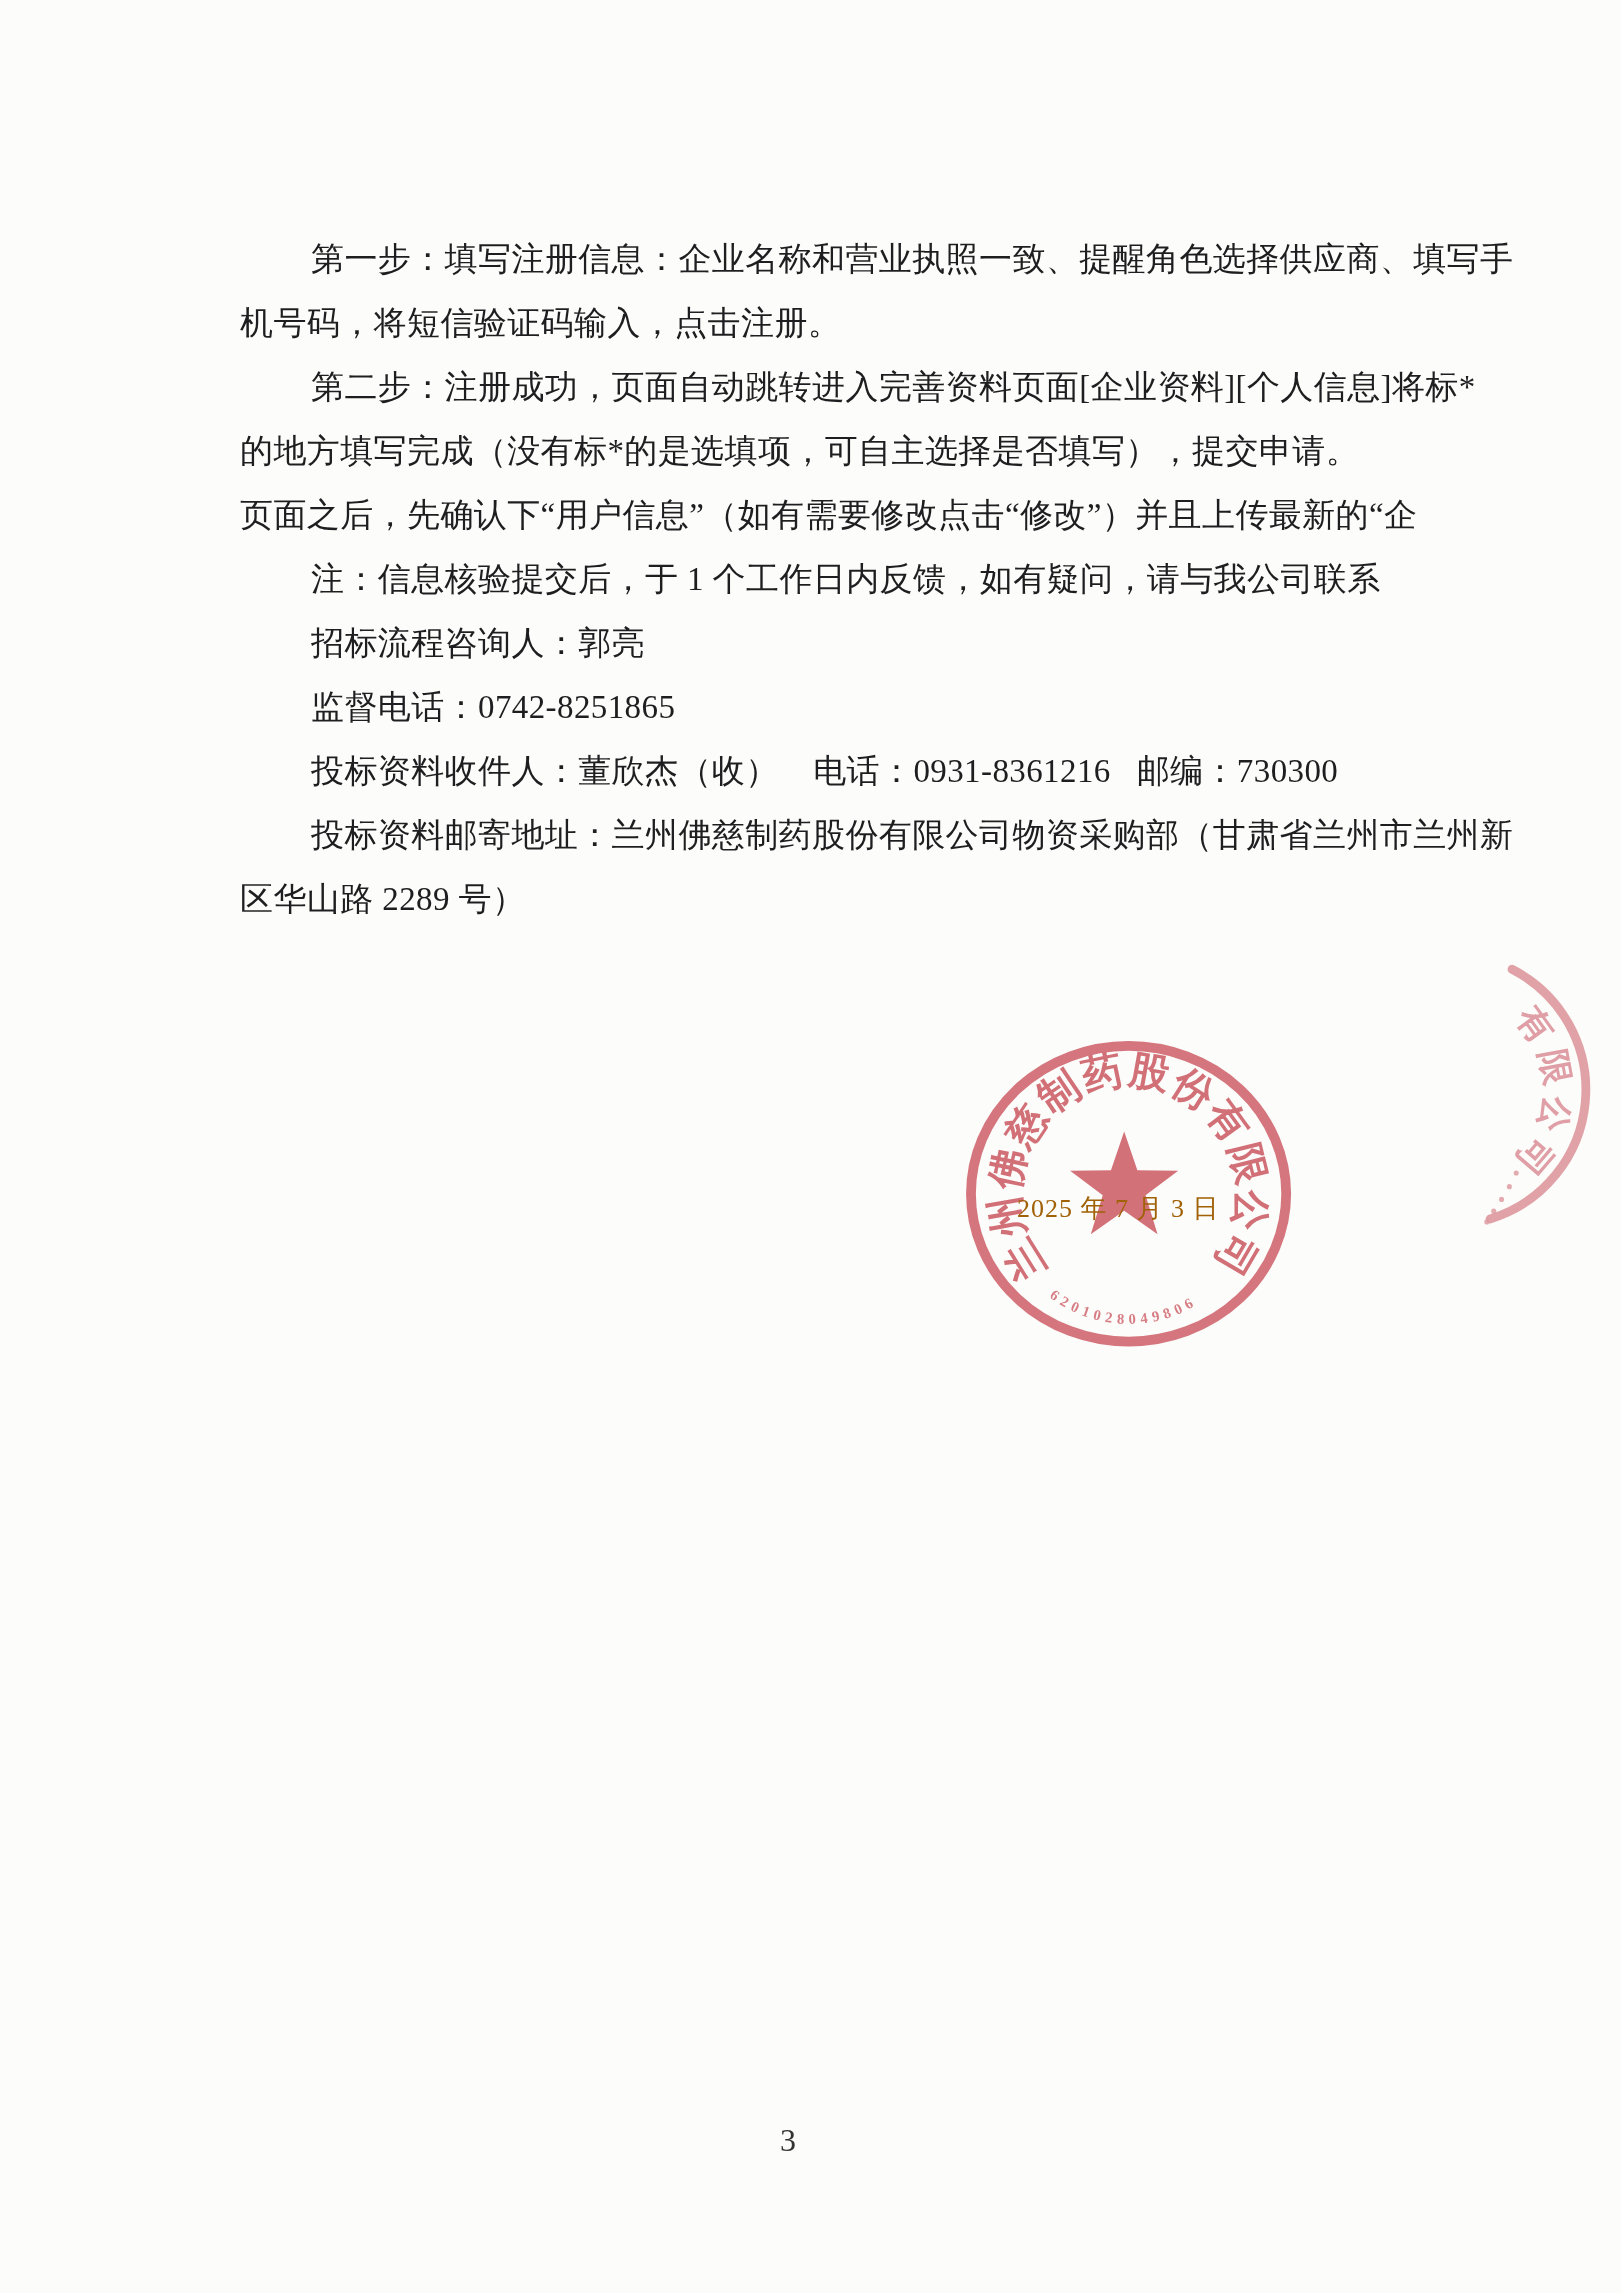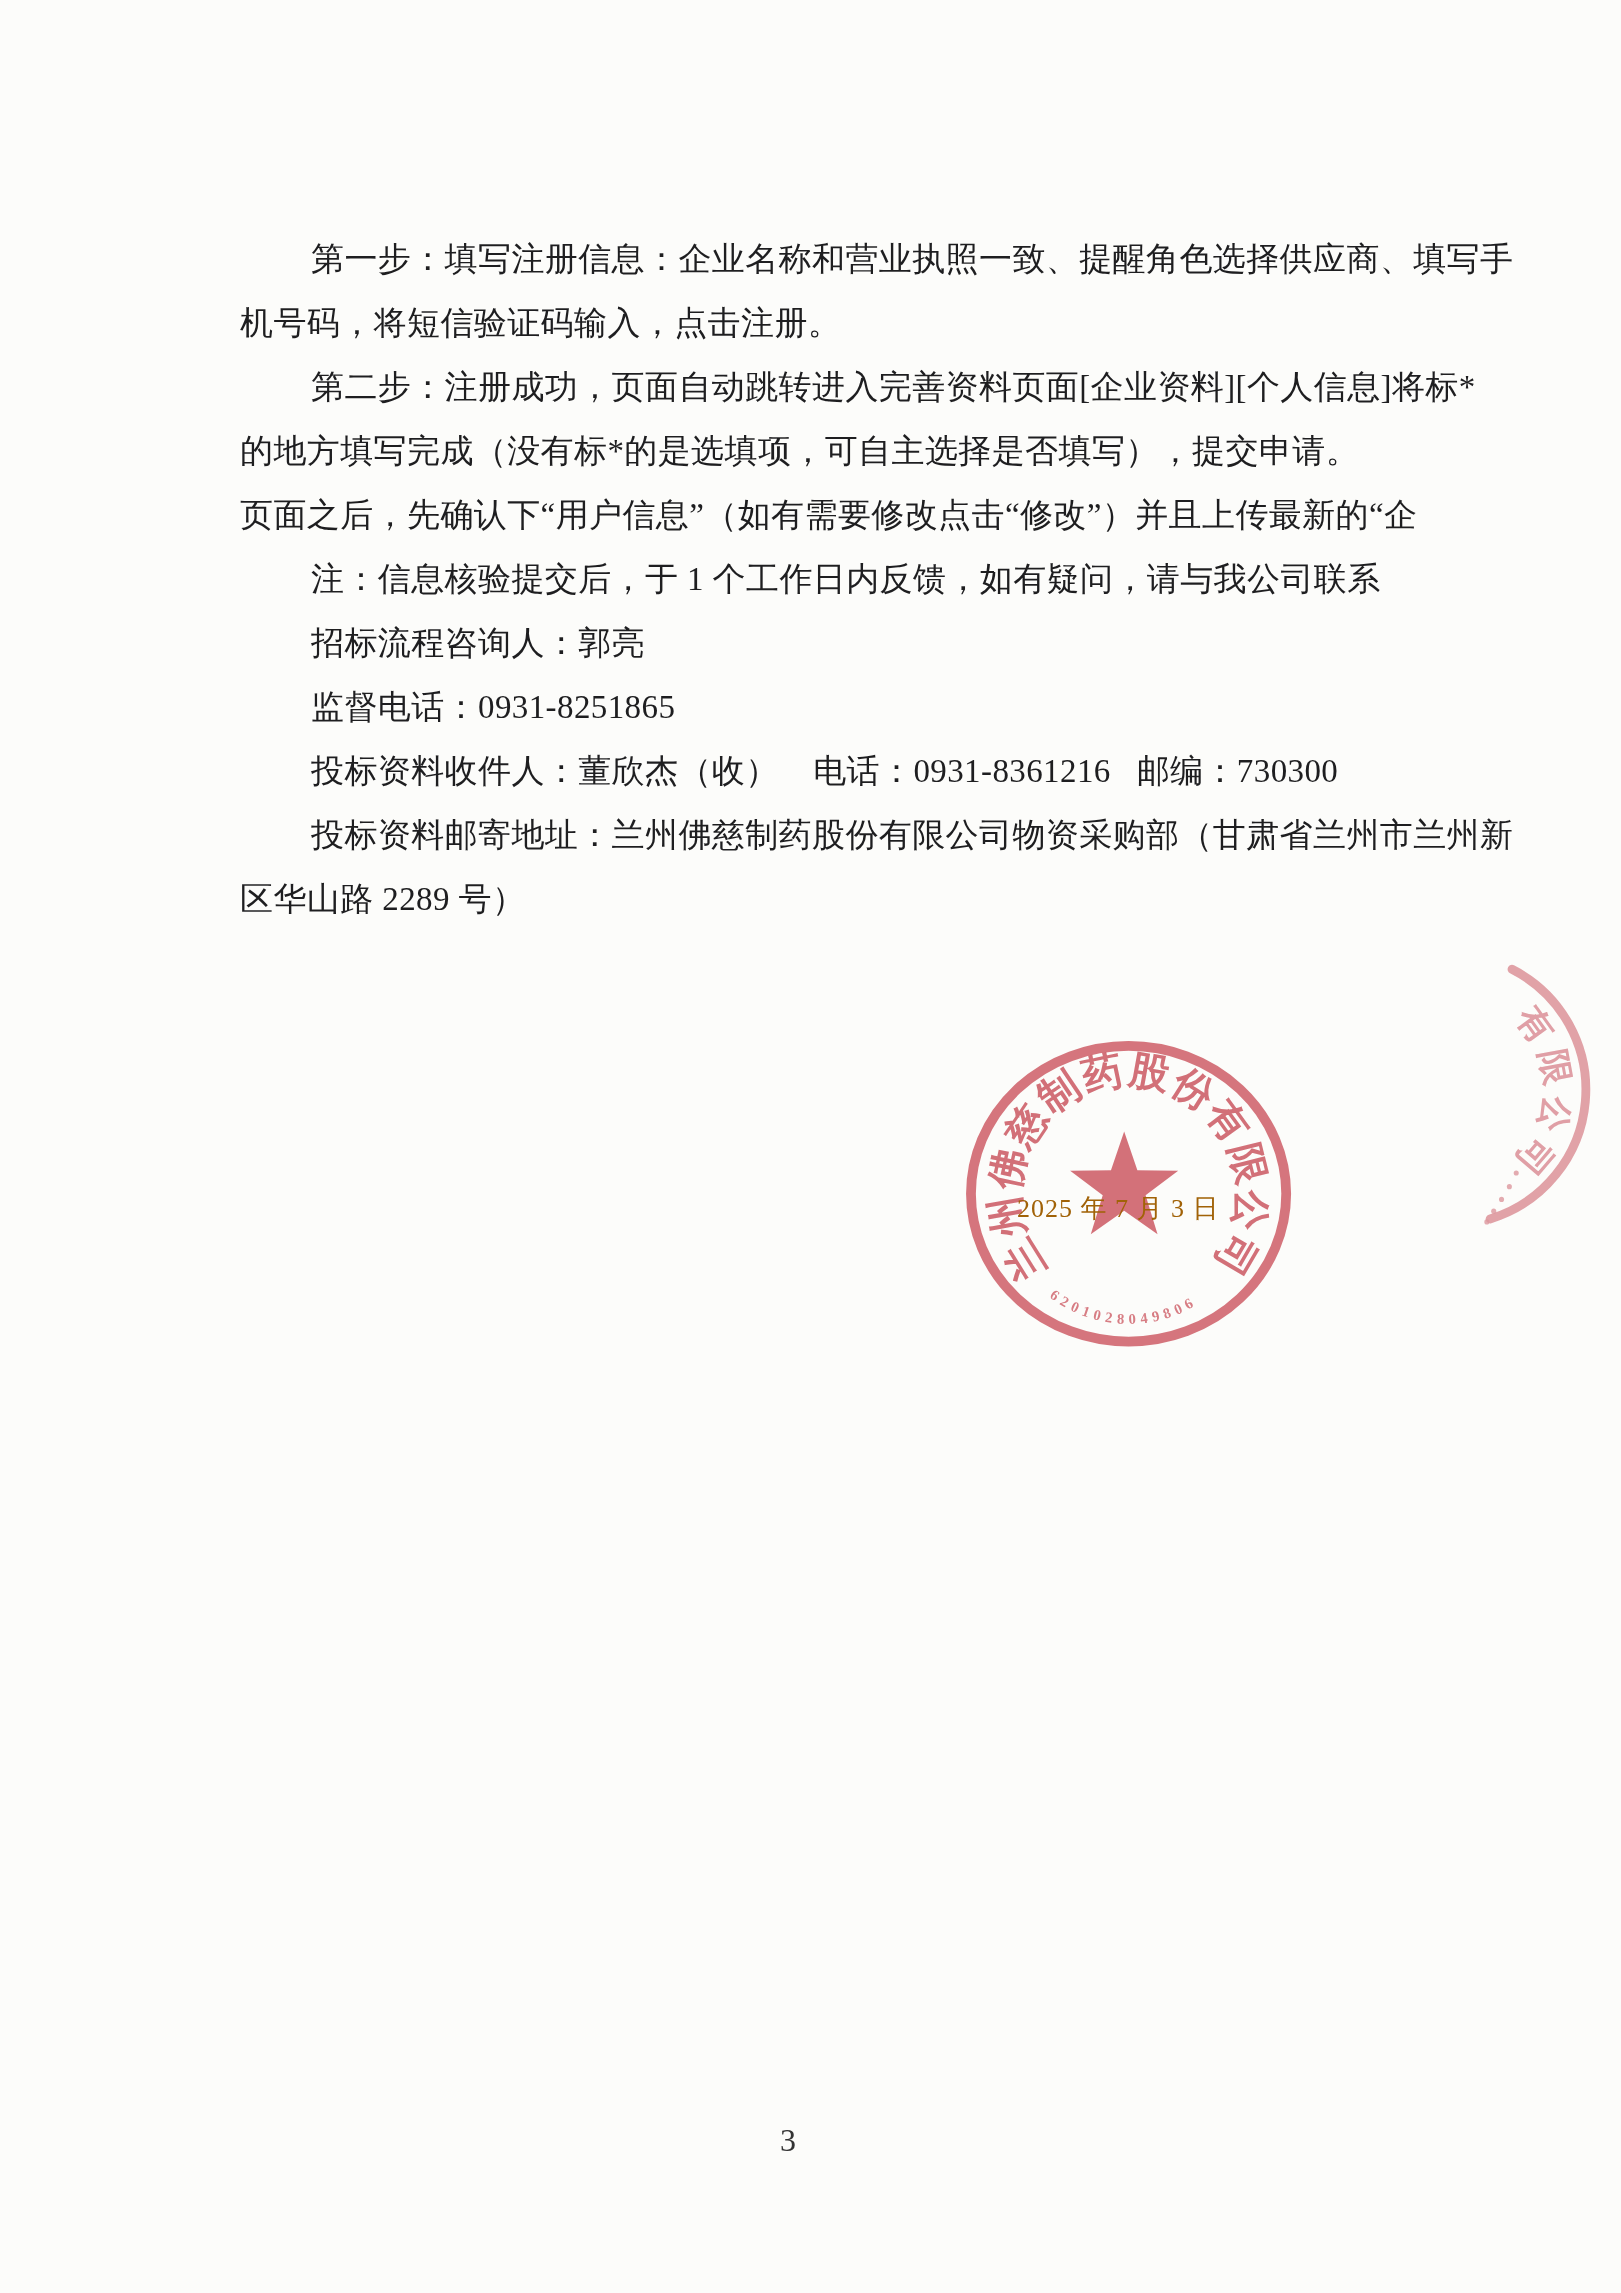--- a/index.html
+++ b/index.html
@@ -116,21 +116,21 @@
 </svg>
 
 <div class="doc-body">
     <div class="line indent">第一步：填写注册信息：企业名称和营业执照一致、提醒角色选择供应商、填写手</div>
     <div class="line">机号码，将短信验证码输入，点击注册。</div>
     <div class="line indent">第二步：注册成功，页面自动跳转进入完善资料页面[企业资料][个人信息]将标*</div>
     <div class="line">的地方填写完成（没有标*的是选填项，可自主选择是否填写），提交申请。</div>
     <div class="line">页面之后，先确认下“用户信息”（如有需要修改点击“修改”）并且上传最新的“企</div>
     <div class="line indent">注：信息核验提交后，于 1 个工作日内反馈，如有疑问，请与我公司联系</div>
     <div class="line indent">招标流程咨询人：郭亮</div>
-    <div class="line indent">监督电话：0931-8251865</div>
+    <div class="line indent">监督电话：0742-8251865</div>
     <div class="line indent">投标资料收件人：董欣杰（收）    电话：0931-8361216   邮编：730300</div>
     <div class="line indent">投标资料邮寄地址：兰州佛慈制药股份有限公司物资采购部（甘肃省兰州市兰州新</div>
     <div class="line">区华山路 2289 号）</div>
   </div>
 
 <div class="date-line">2025 年 7 月 3 日</div>
 
 <div class="page-number">3</div>
 
 

